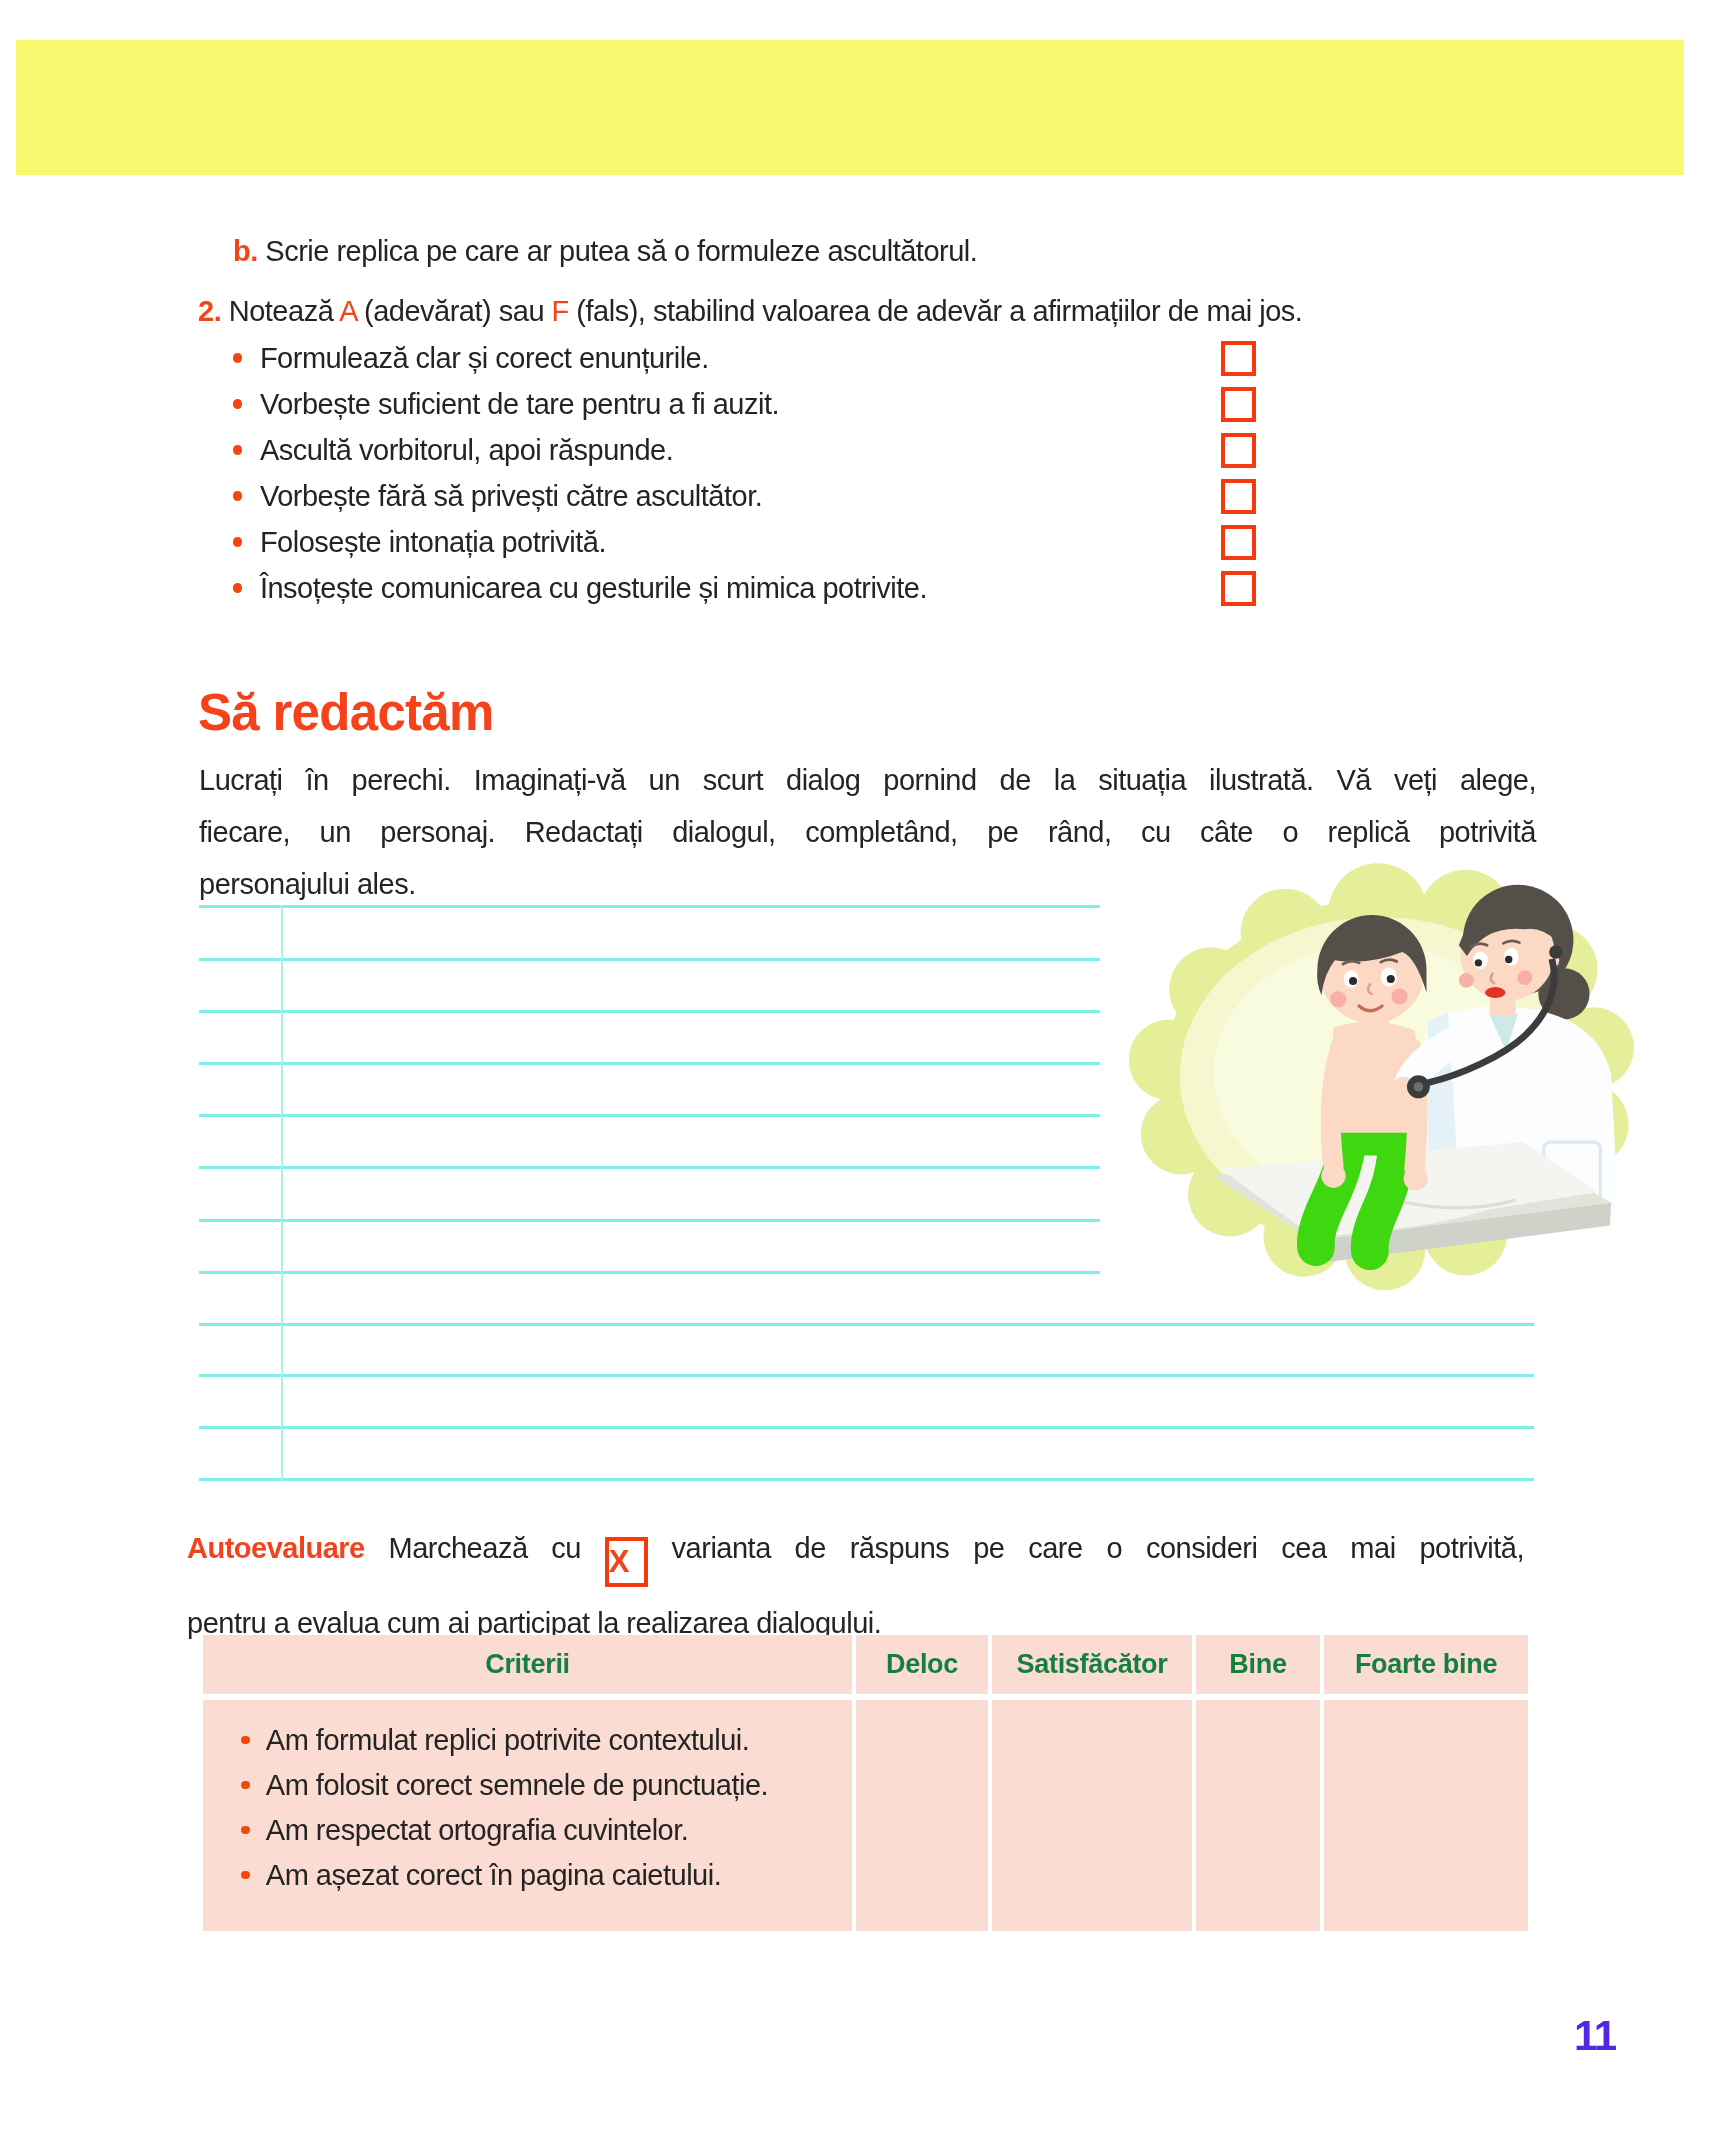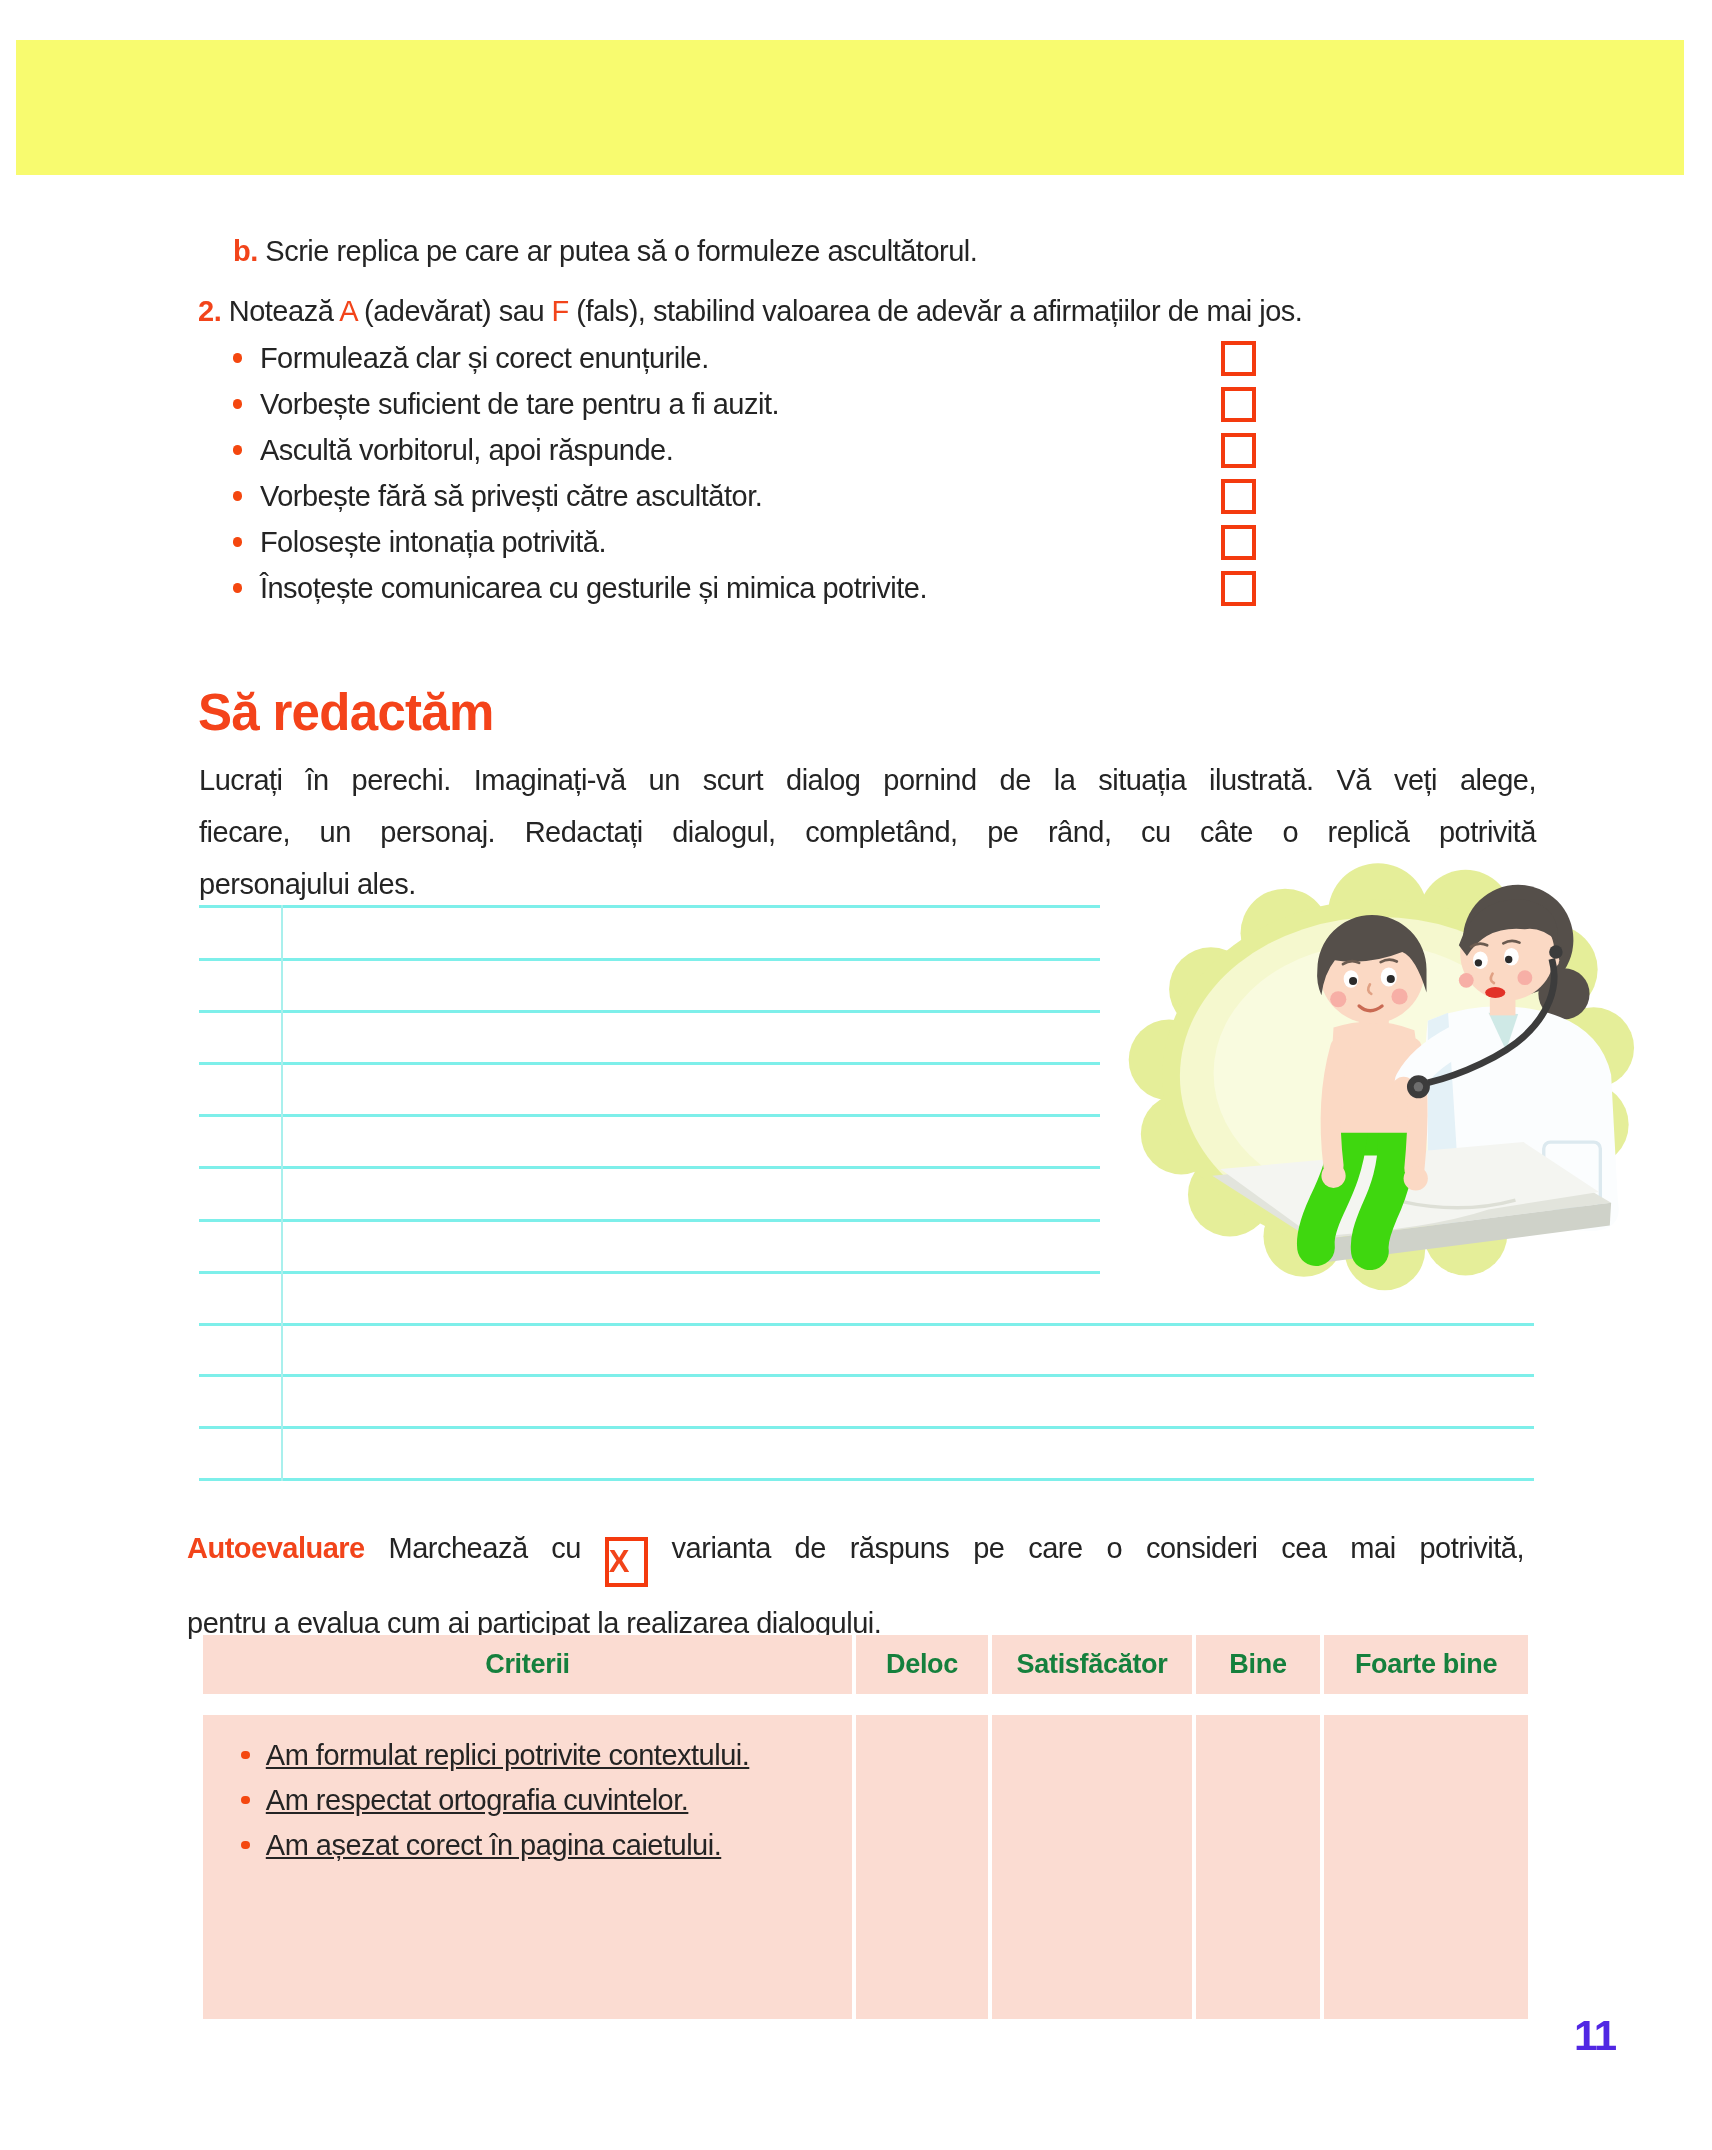--- a/index.html
+++ b/index.html
@@ -55,21 +55,21 @@
   }
 
   .selftable{position:absolute;left:203px;top:1635px;width:1325px;}
   .t-head,.t-body{
     display:grid;
     grid-template-columns:649px 132px 200px 124px 1fr;
     column-gap:4px;
     background:#ffffff;
   }
   .t-head{height:59px;}
-  .t-body{margin-top:21px;height:304px;text-decoration:underline;}
+  .t-body{margin-top:6px;height:231px;}
   .hcell{
     background:#FBDCD2;display:flex;align-items:center;justify-content:center;
     color:#15803d;font-weight:bold;font-size:27px;letter-spacing:-0.3px;
   }
   .bcell{background:#FBDCD2;}
   .crit{padding:17.5px 0 0 38px;}
   .crit-row{display:flex;align-items:center;height:45px;}
   .crit-row .dot{width:8.8px;height:8.8px;margin-right:16px;}
   .crit-text{font-size:29px;letter-spacing:-0.5px;}
 
@@ -244,20 +244,24 @@
       <div class="hcell">Foarte bine</div>
     </div>
     <div class="t-body">
       <div class="bcell crit">
         <div class="crit-row">
           <span class="dot"></span>
           <span class="crit-text">Am formulat replici potrivite contextului.</span>
         </div>
         <div class="crit-row">
           <span class="dot"></span>
+          <span class="crit-text">Am folosit corect semnele de punctuație.</span>
+        </div>
+        <div class="crit-row">
+          <span class="dot"></span>
           <span class="crit-text">Am respectat ortografia cuvintelor.</span>
         </div>
         <div class="crit-row">
           <span class="dot"></span>
           <span class="crit-text">Am așezat corect în pagina caietului.</span>
         </div>
       </div>
       <div class="bcell"></div>
       <div class="bcell"></div>
       <div class="bcell"></div>

